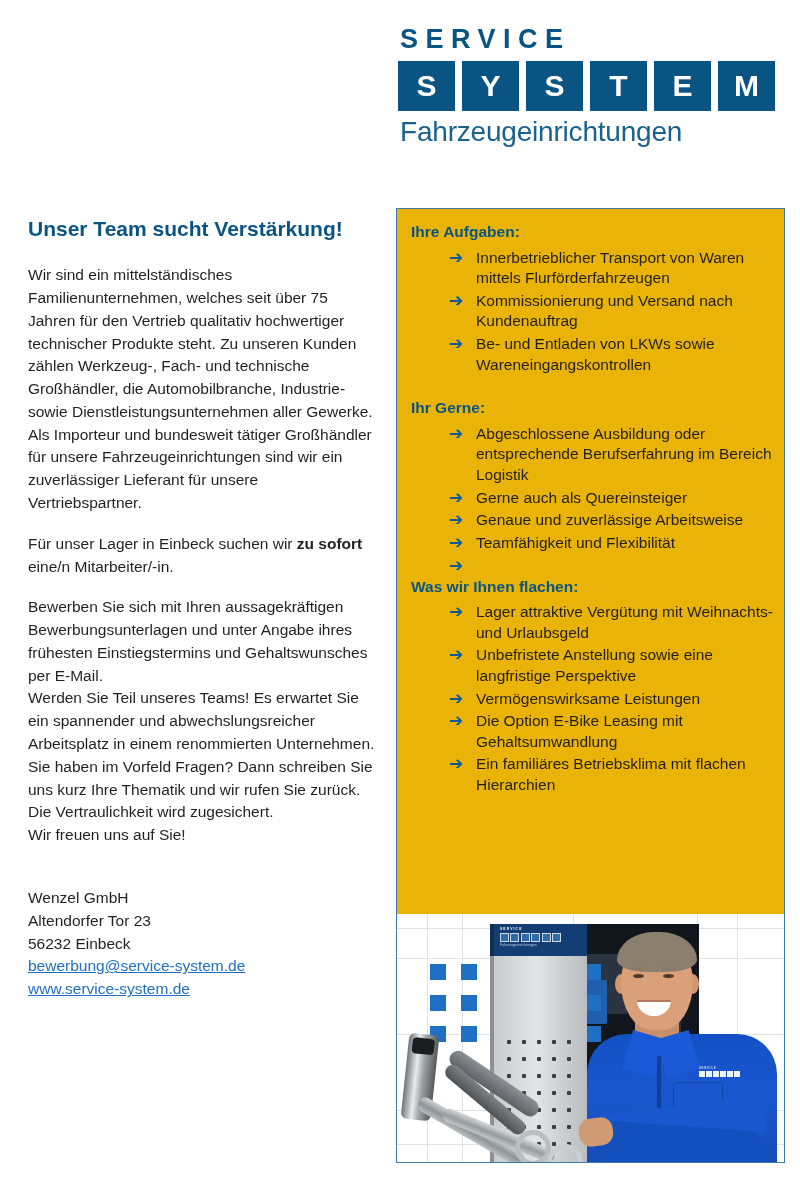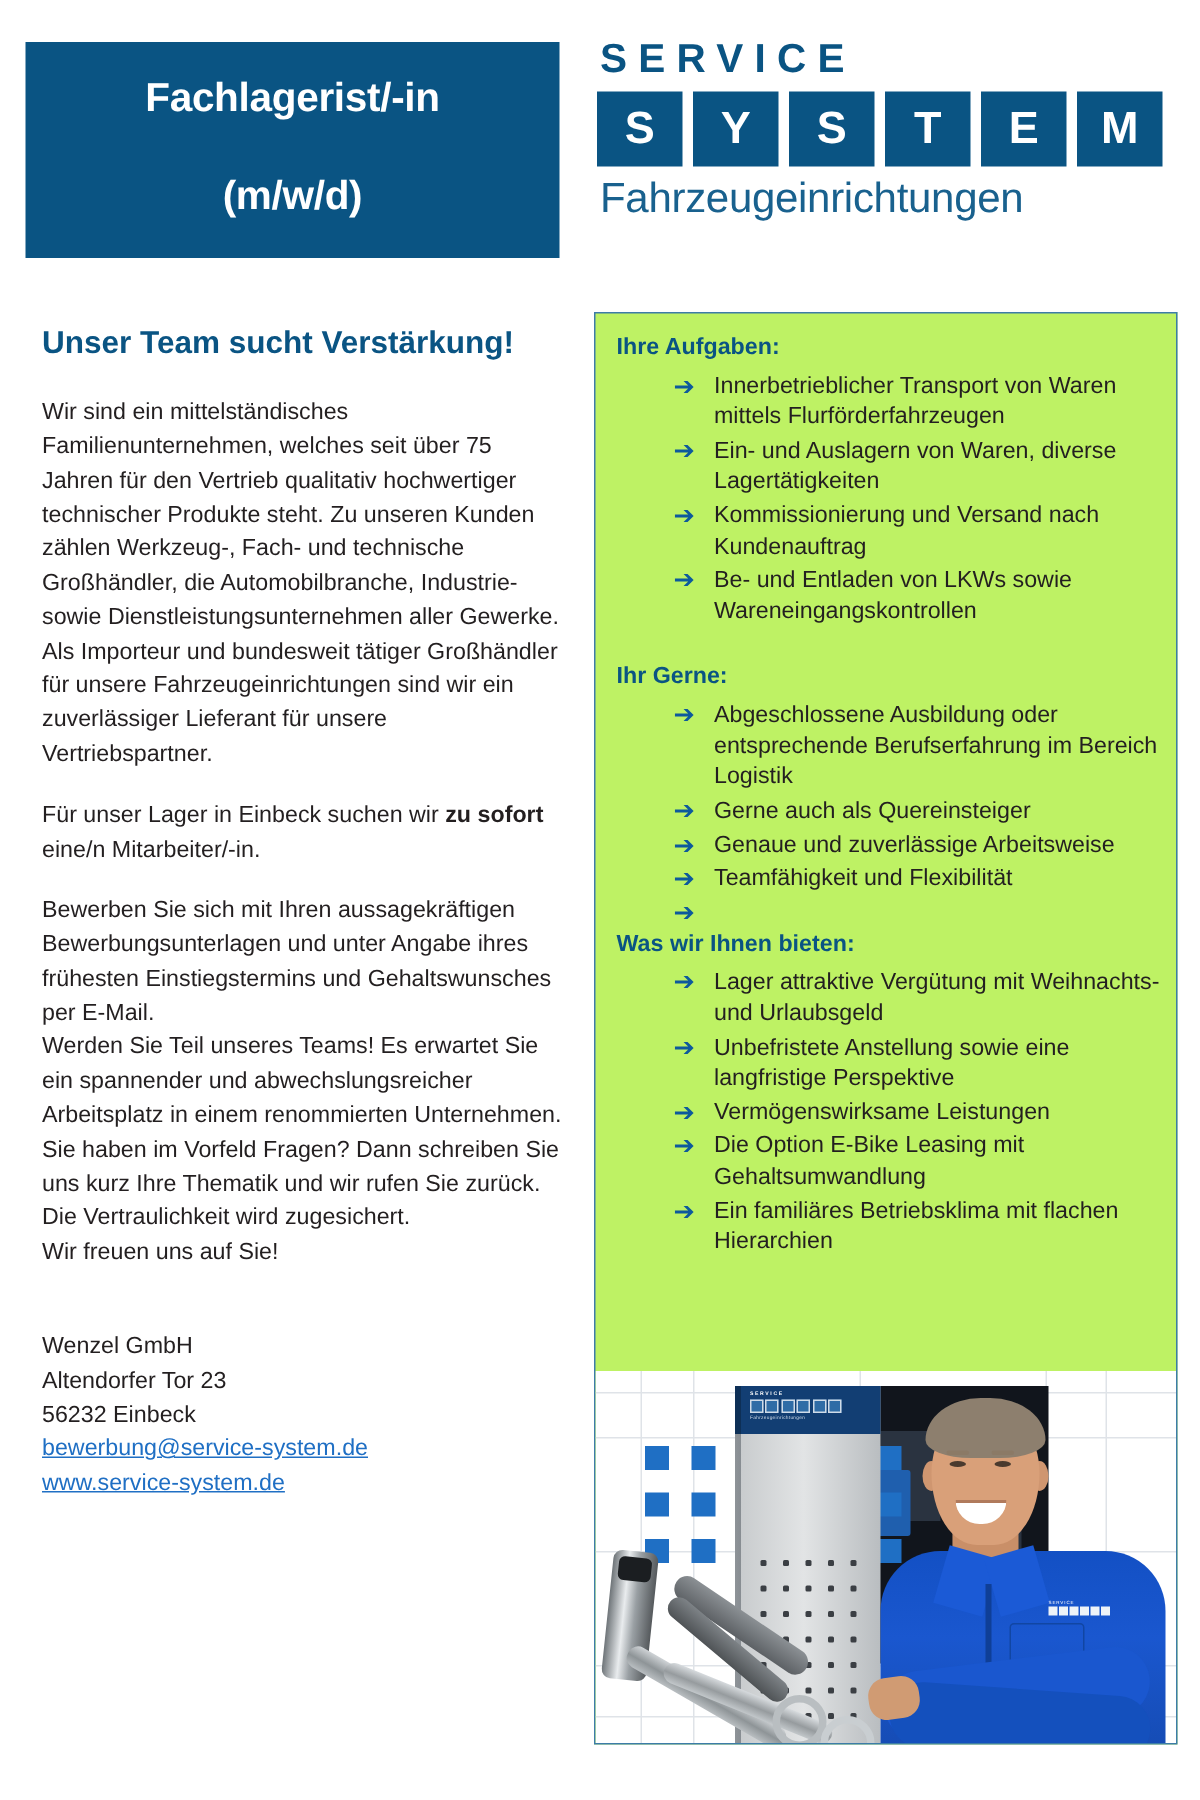--- a/index.html
+++ b/index.html
@@ -126,21 +126,21 @@
 
   
   .right-box {
     position: absolute;
     left: 396px;
     top: 208px;
     width: 389px;
     height: 955px;
     border: 1.5px solid #3d7ca8;
     box-sizing: border-box;
-    background: #bef264;
+    background: #eab308;
     overflow: hidden;
   }
   .rb-inner {
     padding: 14px 10px 0 14px;
   }
   .sec-heading {
     color: #0a5483;
     font-size: 15.5px;
     font-weight: bold;
     line-height: 1.2;
@@ -430,24 +430,20 @@
     background: transparent;
   }
   .wh1 { left: 118px; top: 98px; }
   .wh2 { left: 150px; top: 112px; border-color: #c9ced1; }
 </style>
 </head>
 <body>
 
 <div class="header">
 
-  <div class="title-banner">
-    <div class="title-line first">Fachlagerist/-in</div>
-    <div class="title-line">(m/w/d)</div>
-  </div>
 
   <div class="logo">
     <div class="logo-service">SERVICE</div>
     <div class="logo-system">
       <div class="logo-box">S</div>
       <div class="logo-box">Y</div>
       <div class="logo-box">S</div>
       <div class="logo-box">T</div>
       <div class="logo-box">E</div>
       <div class="logo-box">M</div>
@@ -487,21 +483,20 @@
   <div class="rb-inner">
 
     <div class="sec-heading">Ihre Aufgaben:</div>
     <ul class="arrow-list">
       <li>
         <span class="arrow-icon">➔</span>
         <span>Innerbetrieblicher Transport von Waren mittels Flurförderfahrzeugen</span>
       </li>
       <li>
         <span class="arrow-icon">➔</span>
-        <span>Ein- und Auslagern von Waren, diverse Lagertätigkeiten</span>
       </li>
       <li>
         <span class="arrow-icon">➔</span>
         <span>Kommissionierung und Versand nach Kundenauftrag</span>
       </li>
       <li>
         <span class="arrow-icon">➔</span>
         <span>Be- und Entladen von LKWs sowie Wareneingangskontrollen</span>
       </li>
     </ul>
@@ -522,21 +517,21 @@
       </li>
       <li>
         <span class="arrow-icon">➔</span>
         <span>Teamfähigkeit und Flexibilität</span>
       </li>
       <li>
         <span class="arrow-icon">➔</span>
       </li>
     </ul>
 
-    <div class="sec-heading spaced">Was wir Ihnen bieten:</div>
+    <div class="sec-heading spaced">Was wir Ihnen flachen:</div>
     <ul class="arrow-list">
       <li>
         <span class="arrow-icon">➔</span>
         <span>Lager attraktive Vergütung mit Weihnachts- und Urlaubsgeld</span>
       </li>
       <li>
         <span class="arrow-icon">➔</span>
         <span>Unbefristete Anstellung sowie eine langfristige Perspektive</span>
       </li>
       <li>

